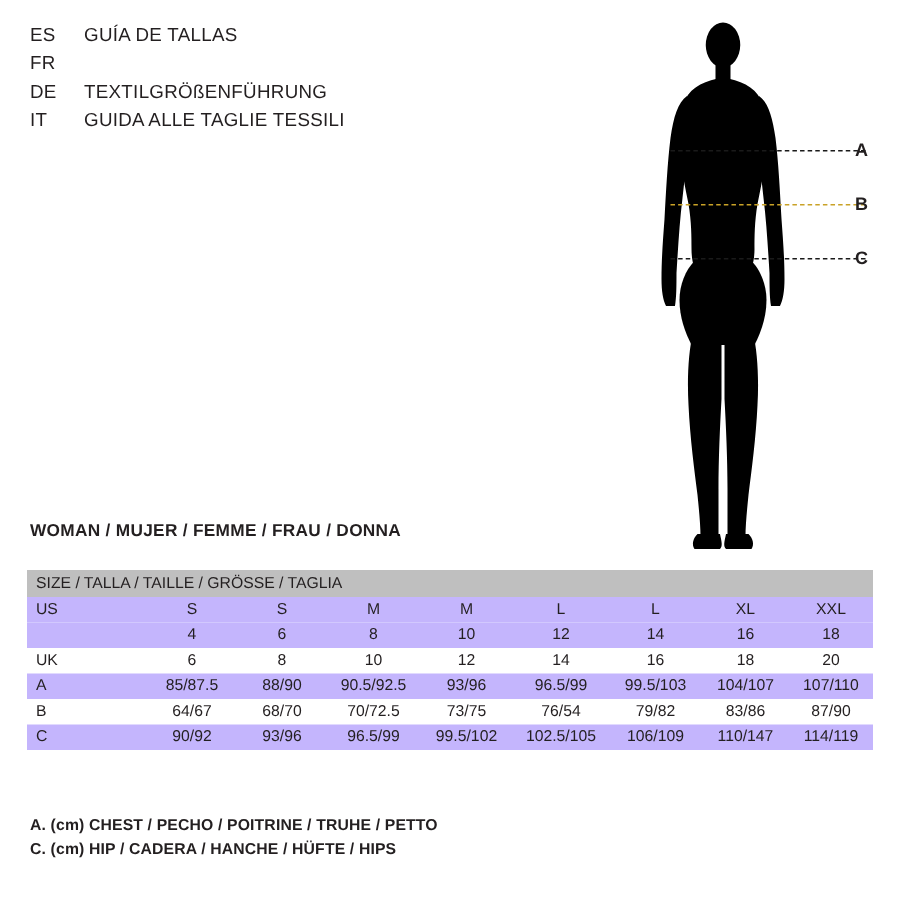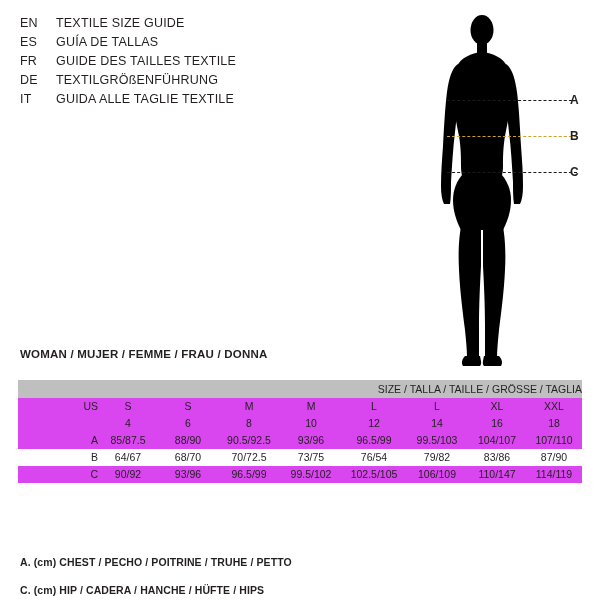--- a/index.html
+++ b/index.html
@@ -103,77 +103,71 @@
     font-size: 10.5px;
     padding: 0;
     height: 17px;
     line-height: 17px;
     text-align: center;
     font-weight: normal;
     color: #231f20;
   }
   table.size-table th.row-head,
   table.size-table td.row-head {
-    text-align: right;
+    text-align: left;
     padding-left: 6px;
   }
   tr.head-row td {
     background: #bfbfbf;
     font-size: 10.5px;
     font-weight: normal;
     height: 18px;
   }
   tr.shade td {
-    background: #d946ef;
+    background: #c4b5fd;
   }
   tr.plain td {
     background: #ffffff;
   }
 
   
   .notes {
     position: absolute;
     left: 20px;
     top: 542px;
     width: 560px;
   }
   .note {
     font-size: 10.5px;
     font-weight: bold;
     letter-spacing: 0.1px;
     line-height: 16px;
     color: #231f20;
-    margin-top: 12px;
   }
 </style>
 </head>
 <body>
 
 <div class="page">
 
   <div class="lang-block">
-    <div class="lang-row">
-      <span class="lang-code">EN</span>
-      <span class="lang-text">TEXTILE SIZE GUIDE</span>
-    </div>
     <div class="lang-row">
       <span class="lang-code">ES</span>
       <span class="lang-text">GUÍA DE TALLAS</span>
     </div>
     <div class="lang-row">
       <span class="lang-code">FR</span>
-      <span class="lang-text">GUIDE DES TAILLES TEXTILE</span>
     </div>
     <div class="lang-row">
       <span class="lang-code">DE</span>
       <span class="lang-text">TEXTILGRÖßENFÜHRUNG</span>
     </div>
     <div class="lang-row">
       <span class="lang-code">IT</span>
-      <span class="lang-text">GUIDA ALLE TAGLIE TEXTILE</span>
+      <span class="lang-text">GUIDA ALLE TAGLIE TESSILI</span>
     </div>
   </div>
 
   <div class="figure-area">
     <svg class="figure-svg" width="200" height="365" viewBox="0 0 200 365">
       <g fill="#000000">
 
         <ellipse cx="87" cy="22" rx="11.5" ry="15"></ellipse>
 
         <path d="M82 34 h10 v12 h-10 z"></path>
@@ -288,20 +282,31 @@
           <td>4</td>
           <td>6</td>
           <td>8</td>
           <td>10</td>
           <td>12</td>
           <td>14</td>
           <td>16</td>
           <td>18</td>
         </tr>
 
+        <tr class="plain">
+          <td class="row-head">UK</td>
+          <td>6</td>
+          <td>8</td>
+          <td>10</td>
+          <td>12</td>
+          <td>14</td>
+          <td>16</td>
+          <td>18</td>
+          <td>20</td>
+        </tr>
 
         <tr class="shade">
           <td class="row-head">A</td>
           <td>85/87.5</td>
           <td>88/90</td>
           <td>90.5/92.5</td>
           <td>93/96</td>
           <td>96.5/99</td>
           <td>99.5/103</td>
           <td>104/107</td>

